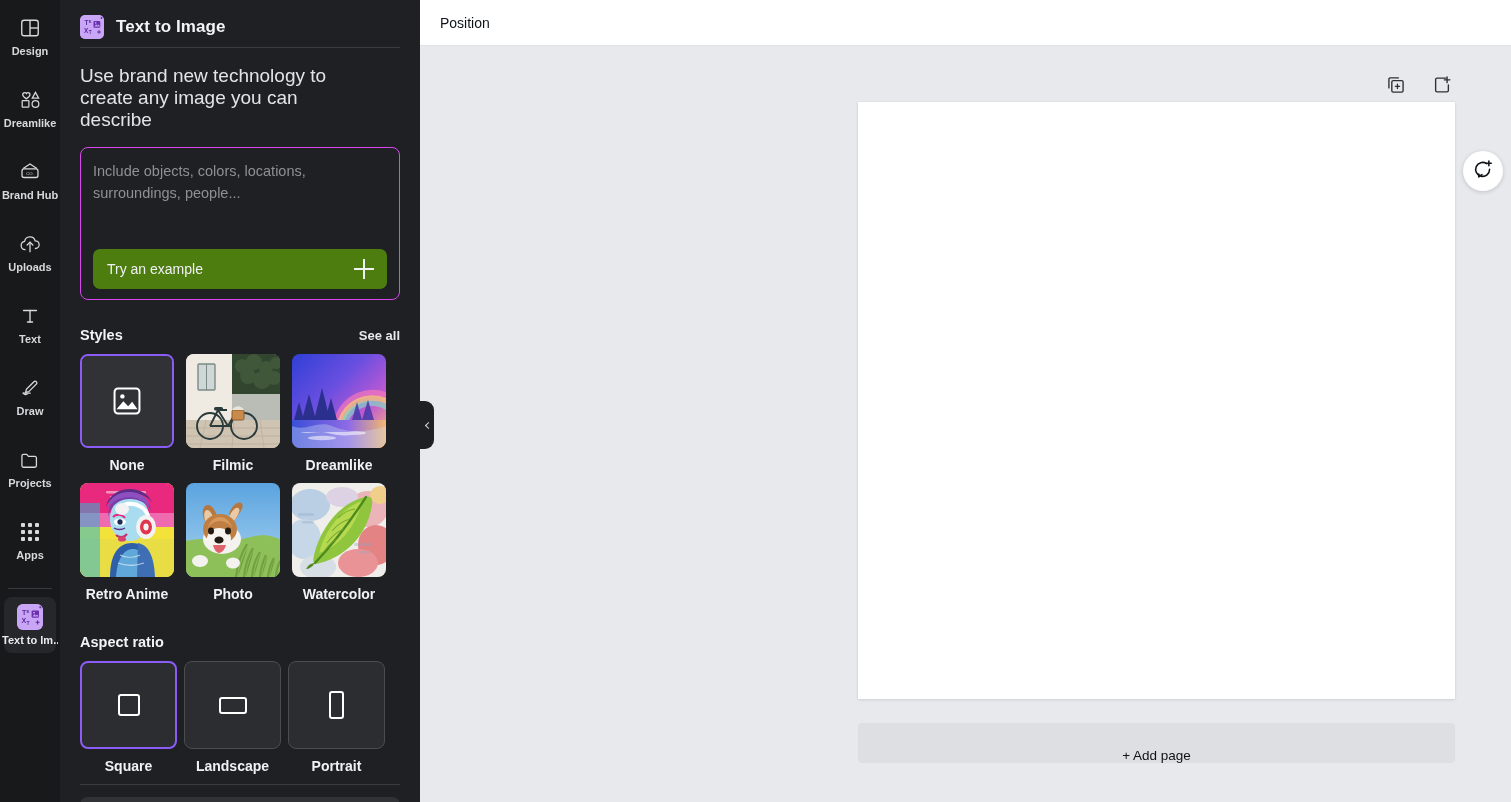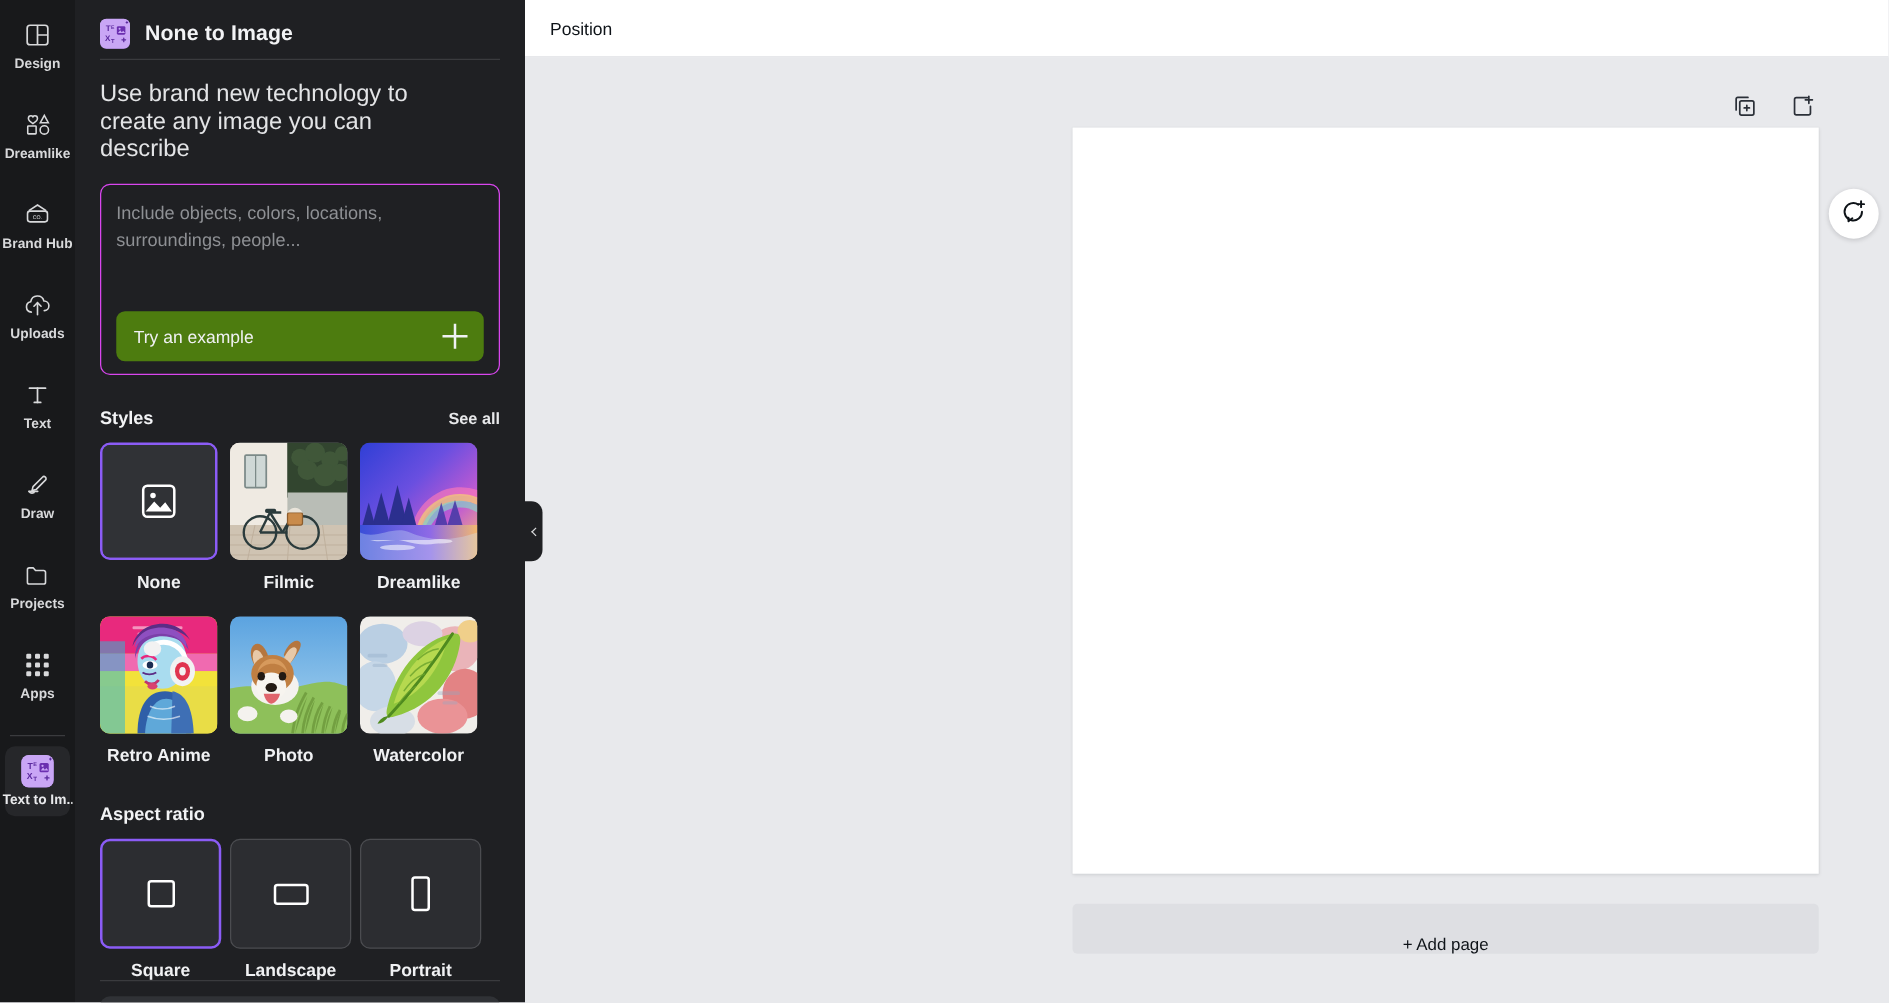--- a/index.html
+++ b/index.html
@@ -148,21 +148,20 @@
   .sec-title { font-size: 14.5px; font-weight: 700; color: #f2f3f5; }
   .sec-action { font-size: 13px; font-weight: 700; color: #e7e8ea; cursor: pointer; }
 
   
   .style-grid {
     margin-top: 11px;
     display: grid;
     grid-template-columns: repeat(3, 94px);
     column-gap: 12px;
     row-gap: 0px;
-    gap: 10px;
   }
   .style-cell { width: 94px; }
   .style-thumb {
     width: 94px; height: 94px;
     border-radius: 8px;
     overflow: hidden;
     position: relative;
     cursor: pointer;
     background: #303236;
   }
@@ -438,21 +437,21 @@
             <text x="9.6" y="9.2" font-size="4.4" font-weight="700" fill="#5b2a9e" font-family="Liberation Sans, sans-serif">E</text>
             <text x="4.4" y="19" font-size="7" font-weight="700" fill="#5b2a9e" font-family="Liberation Sans, sans-serif">X</text>
             <text x="9.6" y="20.6" font-size="5" font-weight="700" fill="#5b2a9e" font-family="Liberation Sans, sans-serif">T</text>
             <rect x="14.6" y="6.4" width="7.4" height="7.4" rx="1.2" fill="#6b2fb0"></rect>
             <path d="M15.6 12.4l1.9-2.4 1.4 1.7 1.2-1.3 1.6 2z" fill="#c9a6f5"></path>
             <circle cx="17" cy="8.6" r="0.9" fill="#c9a6f5"></circle>
             <path d="M19 18.3h3.2M20.6 16.7v3.2" stroke="#5b2a9e" stroke-width="1.1" stroke-linecap="round"></path>
             <path d="M22.6 3.2h1.4M23.3 2.5v1.4" stroke="#5b2a9e" stroke-width="0.9" stroke-linecap="round"></path>
           </svg>
         </span>
-        <span class="panel-title">None to Image</span>
+        <span class="panel-title">Text to Image</span>
       </div>
       <div class="panel-sep"></div>
 
       <div class="panel-desc">Use brand new technology to create any image you can describe</div>
 
       <div class="prompt-box">
         <div class="prompt-placeholder">Include objects, colors, locations, surroundings, people...</div>
         <div class="try-example">
           <span class="try-example-label">Try an example</span>
           <span class="plus-glyph"></span>

